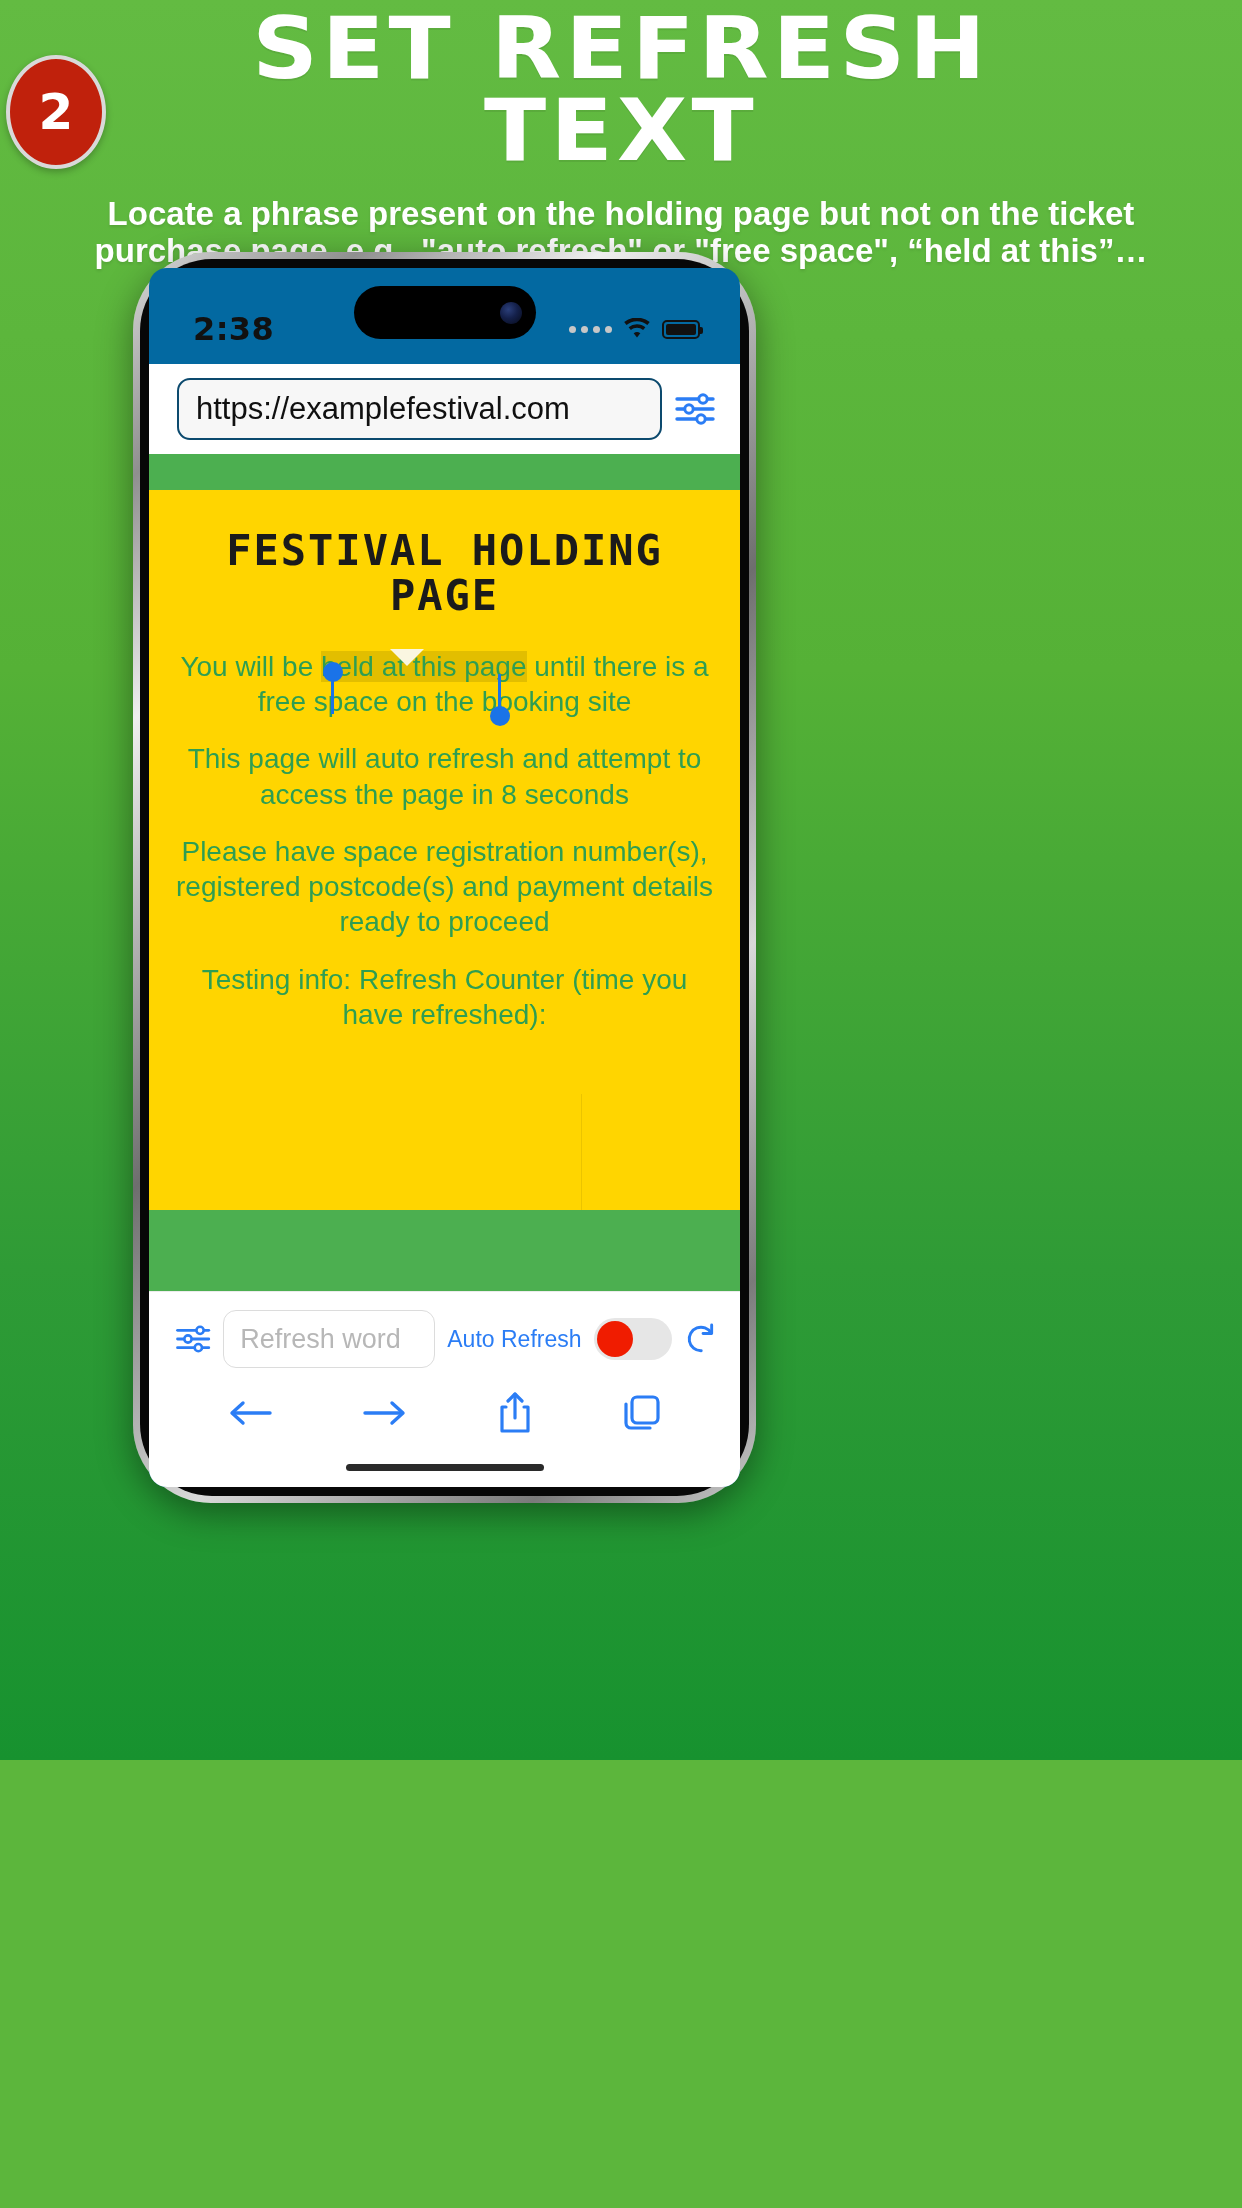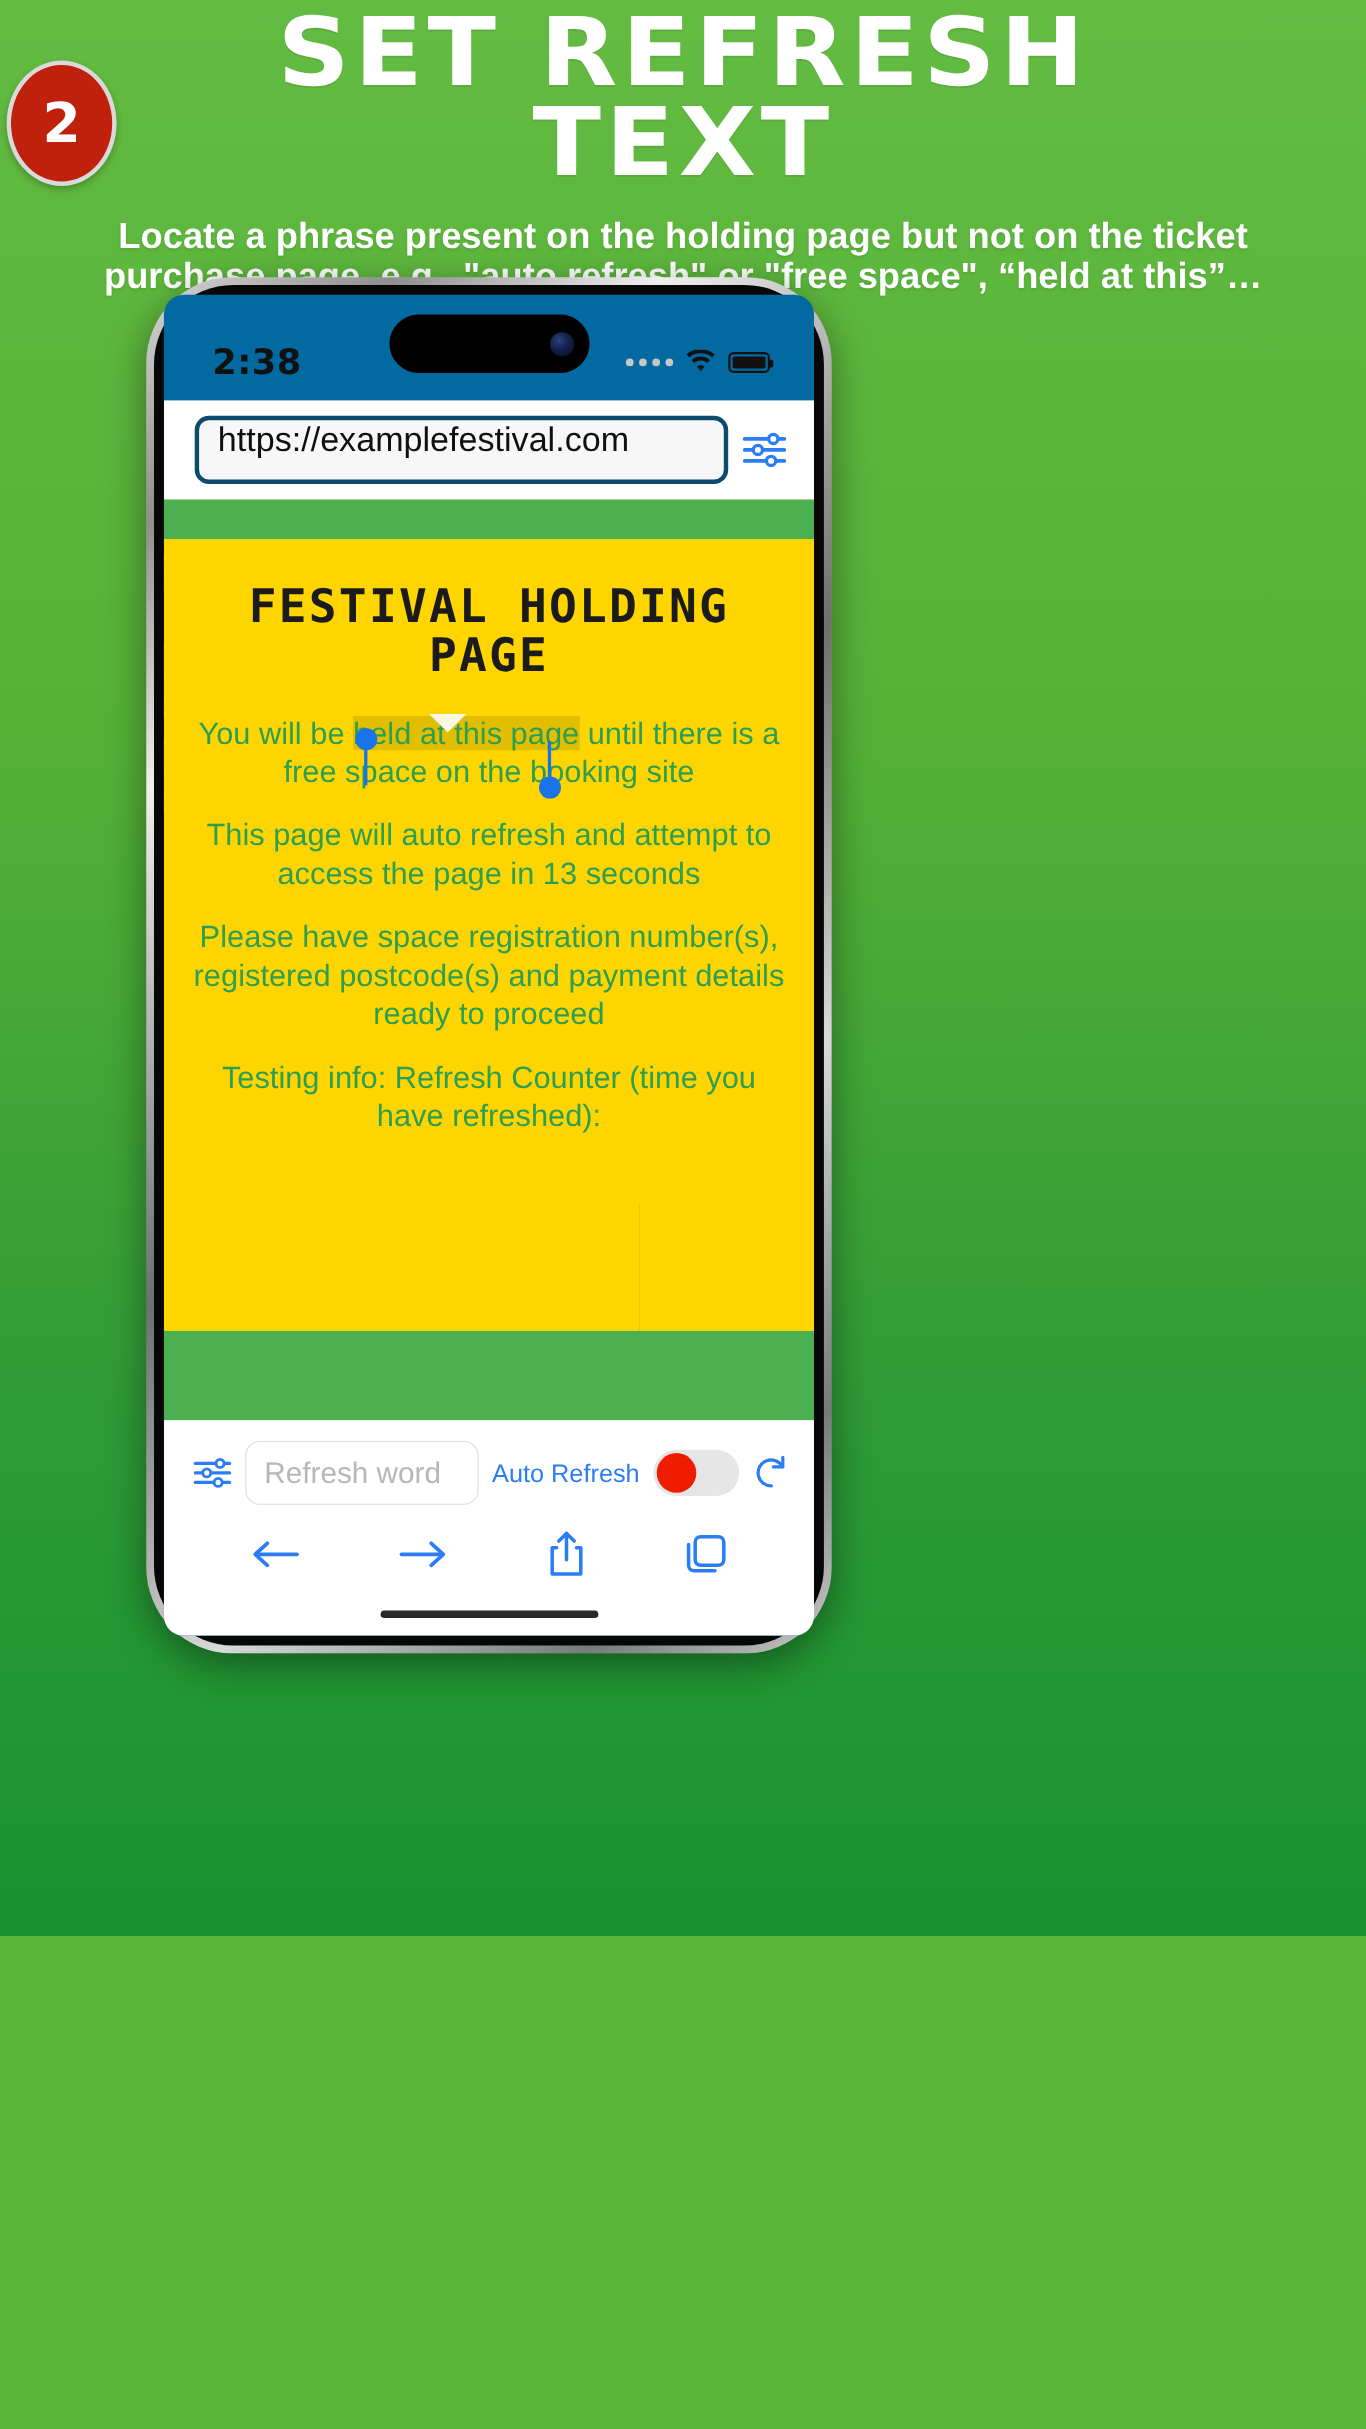--- a/index.html
+++ b/index.html
@@ -185,23 +185,24 @@
     align-items: center;
     gap: 12px;
     padding: 0 24px 0 28px;
     box-sizing: border-box;
     z-index: 5;
   }
   .urlfield {
     flex: 1;
     height: 62px;
     background: #f7f7f7;
-    border: 4px solid #0c4a6e;
+    border: 2px solid #0c4a6e;
     border-radius: 13px;
     display: flex;
+    align-items: center;
     padding: 0 17px;
     box-sizing: border-box;
     font-family: "Liberation Sans", sans-serif;
     font-size: 31px;
     color: #101010;
     white-space: nowrap;
     overflow: hidden;
   }
   .sliders-icon { width: 42px; height: 34px; flex: 0 0 auto; }
 
@@ -444,21 +445,21 @@
 
         <div class="webview">
           <div class="green-top"></div>
 
           <div class="page-title">FESTIVAL HOLDING PAGE</div>
 
           <div class="para p1">
             <span>You will be </span><span class="sel">held at this page</span><span> until there is a free space on the booking site</span>
           </div>
 
-          <div class="para">This page will auto refresh and attempt to access the page in 13 seconds</div>
+          <div class="para">This page will auto refresh and attempt to access the page in 8 seconds</div>
           <div class="para">Please have space registration number(s), registered postcode(s) and payment details ready to proceed</div>
           <div class="para">Testing info: Refresh Counter (time you have refreshed):</div>
 
           <div class="ghost-box"></div>
           <div class="green-bottom"></div>
         </div>
 
         <div class="handle" id="handle-start">
           <span class="knob"></span>
           <span class="bar"></span>

